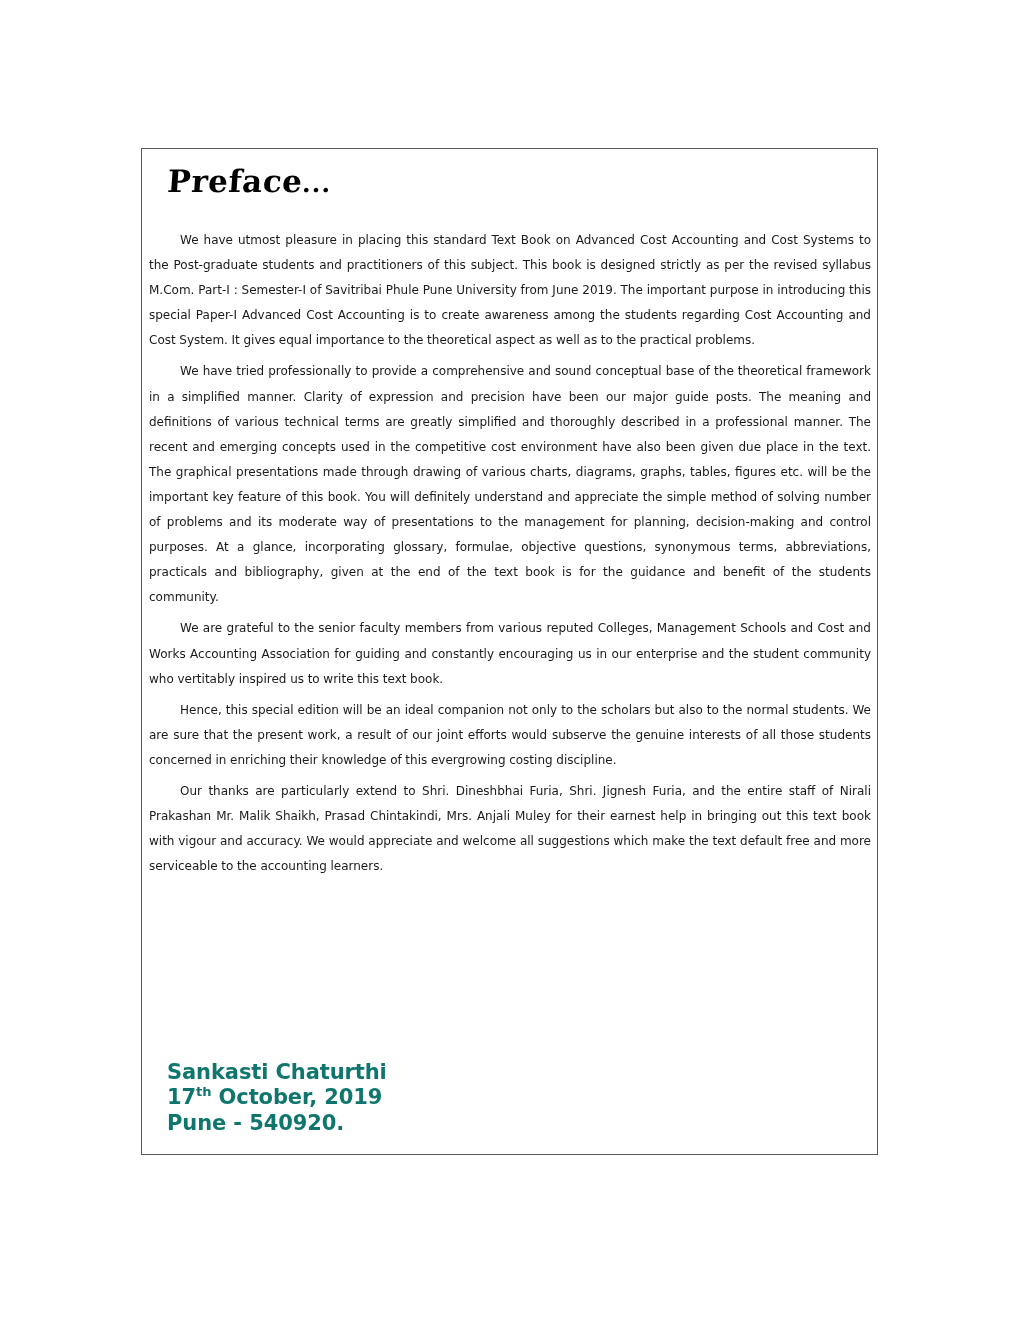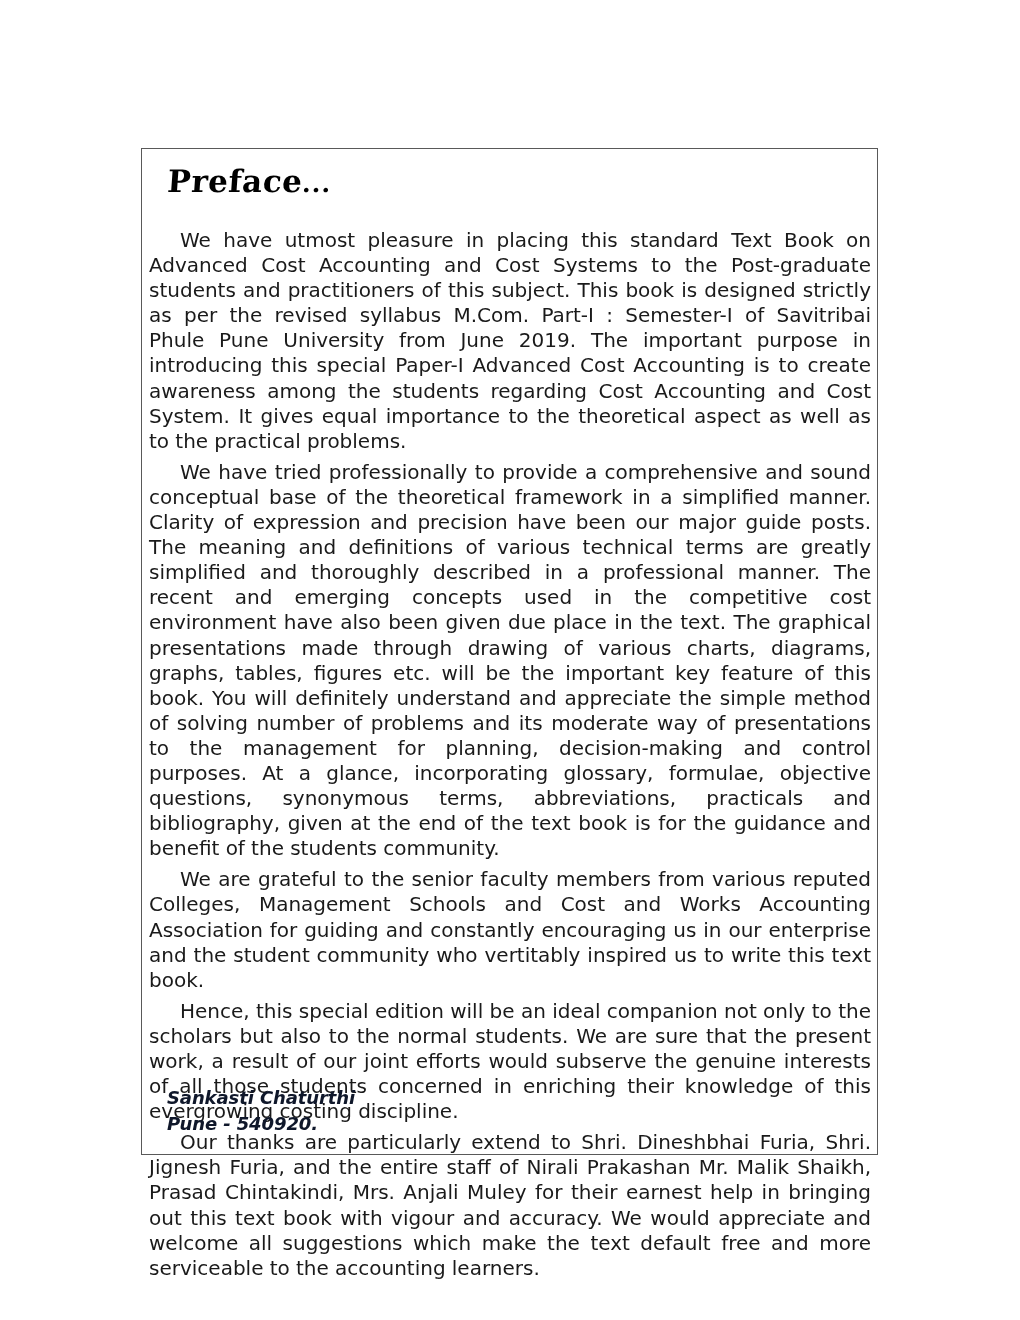--- a/index.html
+++ b/index.html
@@ -64,21 +64,21 @@
     letter-spacing: 1px;
   }
 
   
   #body-text {
     padding: 24px 1px 0 1px;
   }
 
   .para {
     font-family: "DejaVu Sans", "Liberation Sans", sans-serif;
-    font-size: 20px;
+    font-size: 12px;
     line-height: 25.1px;
     color: #1a1a1a;
     text-align: justify;
     text-justify: inter-word;
     margin: 0 0 6px 0;
     text-indent: 31px;
     hyphens: none;
     word-spacing: -0.15px;
   }
 
@@ -92,26 +92,25 @@
     left: 25px;
     bottom: 18px;
     width: 700px;
     display: flex;
     justify-content: flex-start;
   }
 
   .sig-col {
     font-family: "DejaVu Sans", "Liberation Sans", sans-serif;
     font-weight: 700;
-    font-size: 18px;
+    font-size: 21px;
     line-height: 25.5px;
-    color: #0f172a;
+    color: #0f766e;
     letter-spacing: -0.1px;
     white-space: nowrap;
-    font-style: italic;
   }
 
   #sig-left {
     width: 480px;
   }
 
   #sig-right {
     width: 220px;
   }
 
@@ -143,20 +142,21 @@
         <p class="para">Hence, this special edition will be an ideal companion not only to the scholars but also to the normal students. We are sure that the present work, a result of our joint efforts would subserve the genuine interests of all those students concerned in enriching their knowledge of this evergrowing costing discipline.</p>
         <p class="para">Our thanks are particularly extend to Shri. Dineshbhai Furia, Shri. Jignesh Furia, and the entire staff of Nirali Prakashan Mr. Malik Shaikh, Prasad Chintakindi, Mrs. Anjali Muley for their earnest help in bringing out this text book with vigour and accuracy. We would appreciate and welcome all suggestions which make the text default free and more serviceable to the accounting learners.</p>
       </div>
 
     </div>
 
     <div id="signature-block">
 
       <div class="sig-col" id="sig-left">
         <span class="sig-line">Sankasti Chaturthi</span>
+        <span class="sig-line"><span>17</span><sup>th</sup><span> October, 2019</span></span>
         <span class="sig-line">Pune - 540920.</span>
       </div>
 
 
     </div>
 
   </div>
 
 </div>
 

